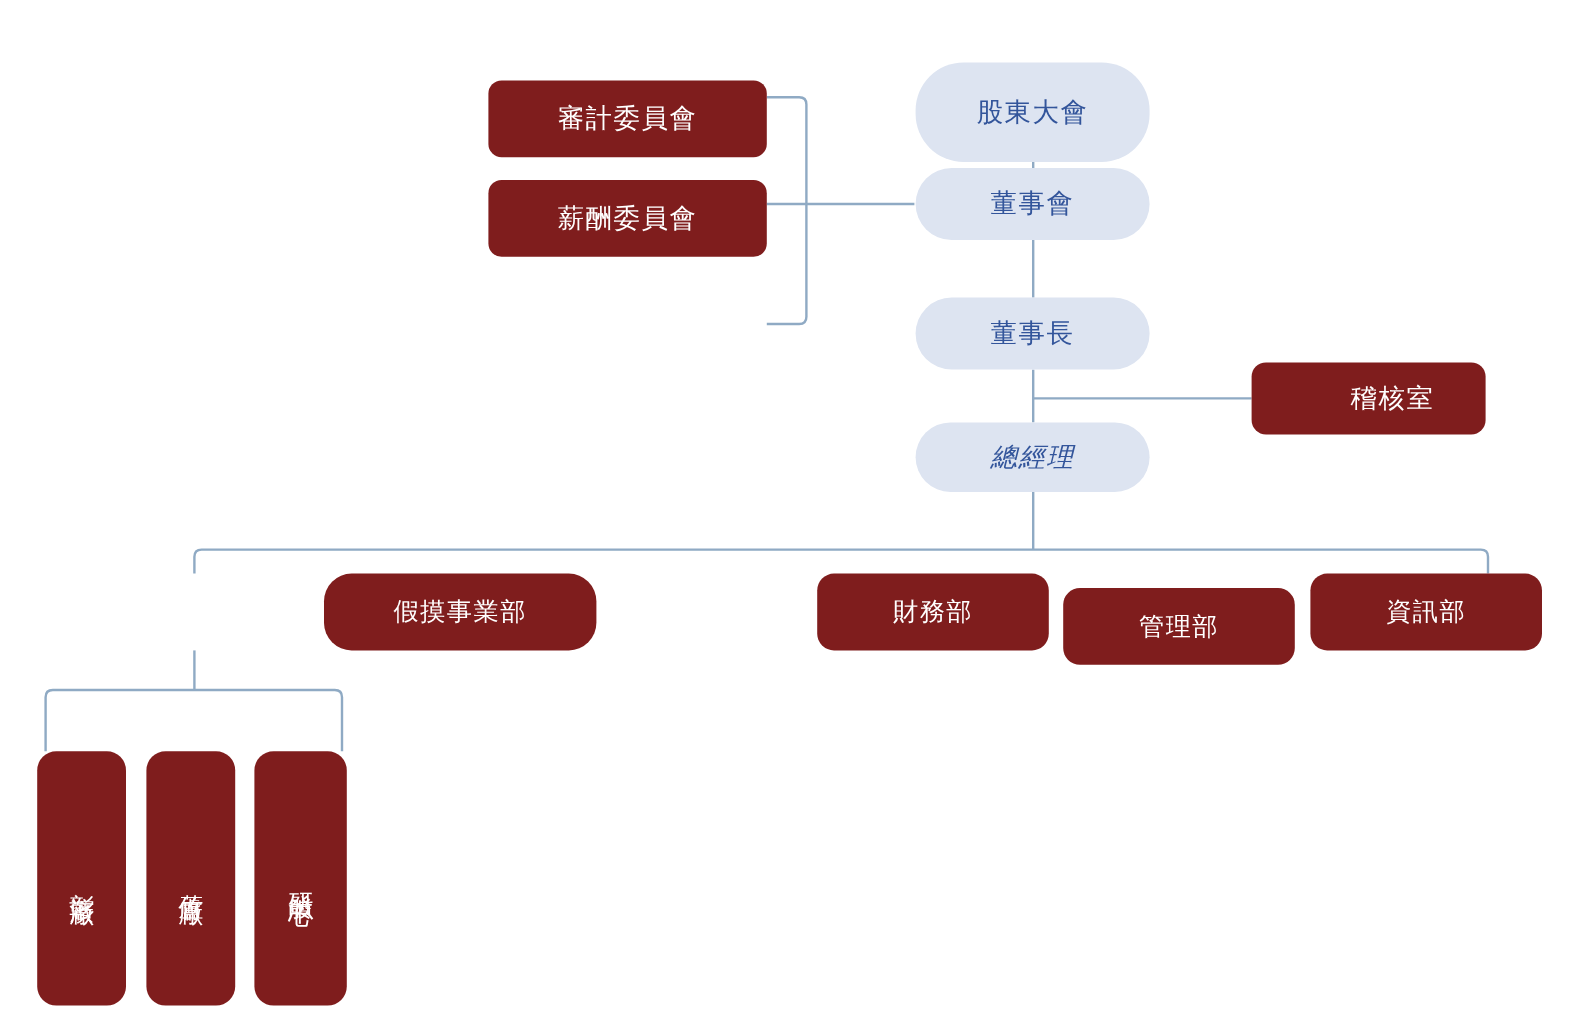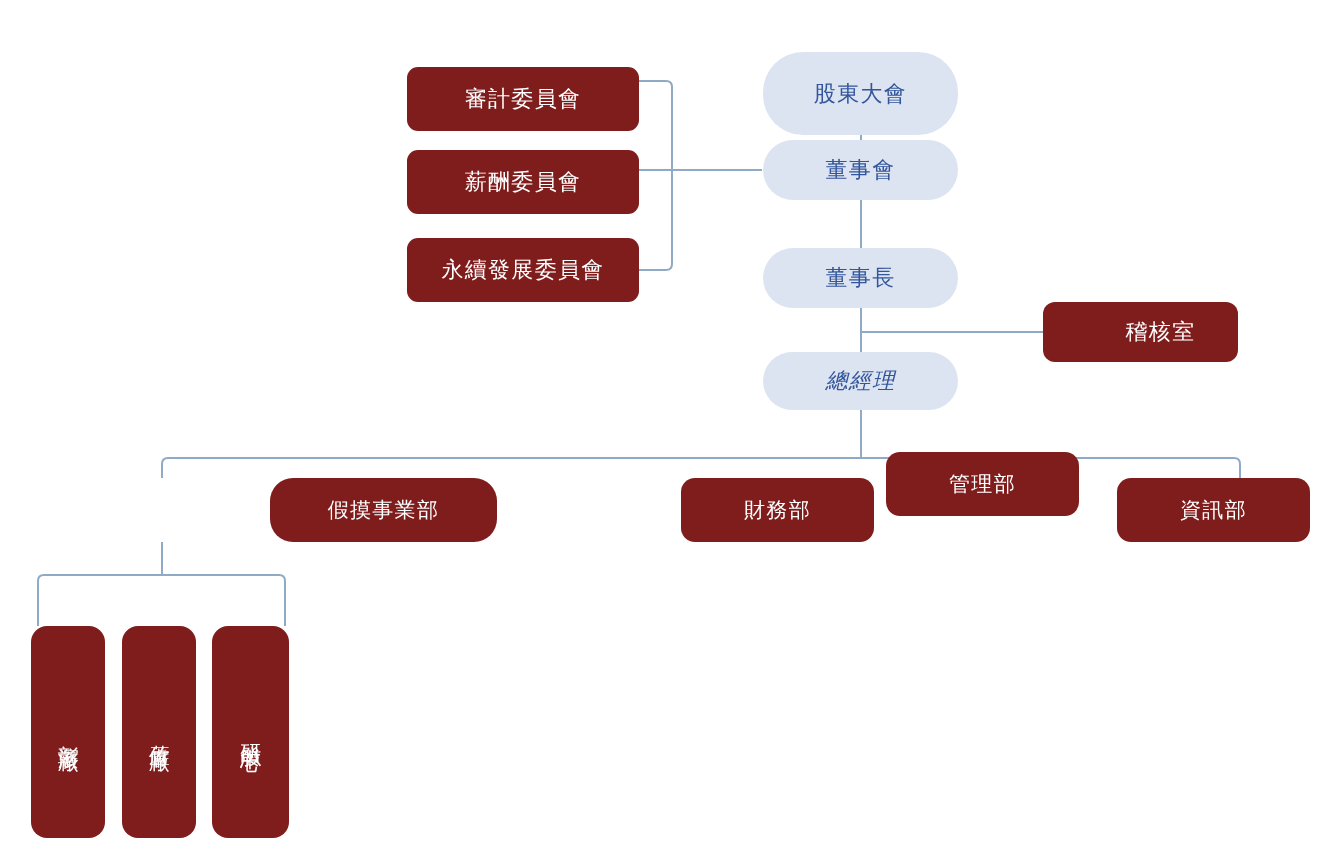--- a/index.html
+++ b/index.html
@@ -123,43 +123,40 @@
   </div>
 
   <div class="node solid committee" style="left:407px; top:67px; width:232px; height:64px;">
     <span class="node-label">審計委員會</span>
   </div>
 
   <div class="node solid committee" style="left:407px; top:150px; width:232px; height:64px;">
     <span class="node-label">薪酬委員會</span>
   </div>
 
-  <div class="node solid committee" style="left:407px; top:238px; width:232px; height:64px;">
-    <span class="node-label">永續發展委員會</span>
-  </div>
 
   <div class="node solid" style="left:1043px; top:302px; width:195px; height:60px;padding-left:40px;">
     <span class="node-label">稽核室</span>
   </div>
 
 
   <div class="node solid dept" style="left:270px; top:478px; width:227px; height:64px;border-radius:23px;">
     <span class="node-label">假摸事業部</span>
   </div>
 
 
   <div class="node solid dept" style="left:681px; top:478px; width:193px; height:64px;">
     <span class="node-label">財務部</span>
   </div>
 
-  <div class="node solid dept" style="left:886px; top:452px; width:193px; height:64px;">
+  <div class="node solid dept" style="left:886px; top:490px; width:193px; height:64px;">
     <span class="node-label">管理部</span>
   </div>
 
-  <div class="node solid dept" style="left:1117px; top:478px; width:193px; height:64px;">
+  <div class="node solid dept" style="left:1092px; top:478px; width:193px; height:64px;">
     <span class="node-label">資訊部</span>
   </div>
 
   <div class="node solid plant" style="left:31px; top:626px; width:74px; height:212px;">
     <span class="node-label">彰濱廠</span>
   </div>
 
   <div class="node solid plant" style="left:122px; top:626px; width:74px; height:212px;">
     <span class="node-label">蘆竹廠</span>
   </div>

